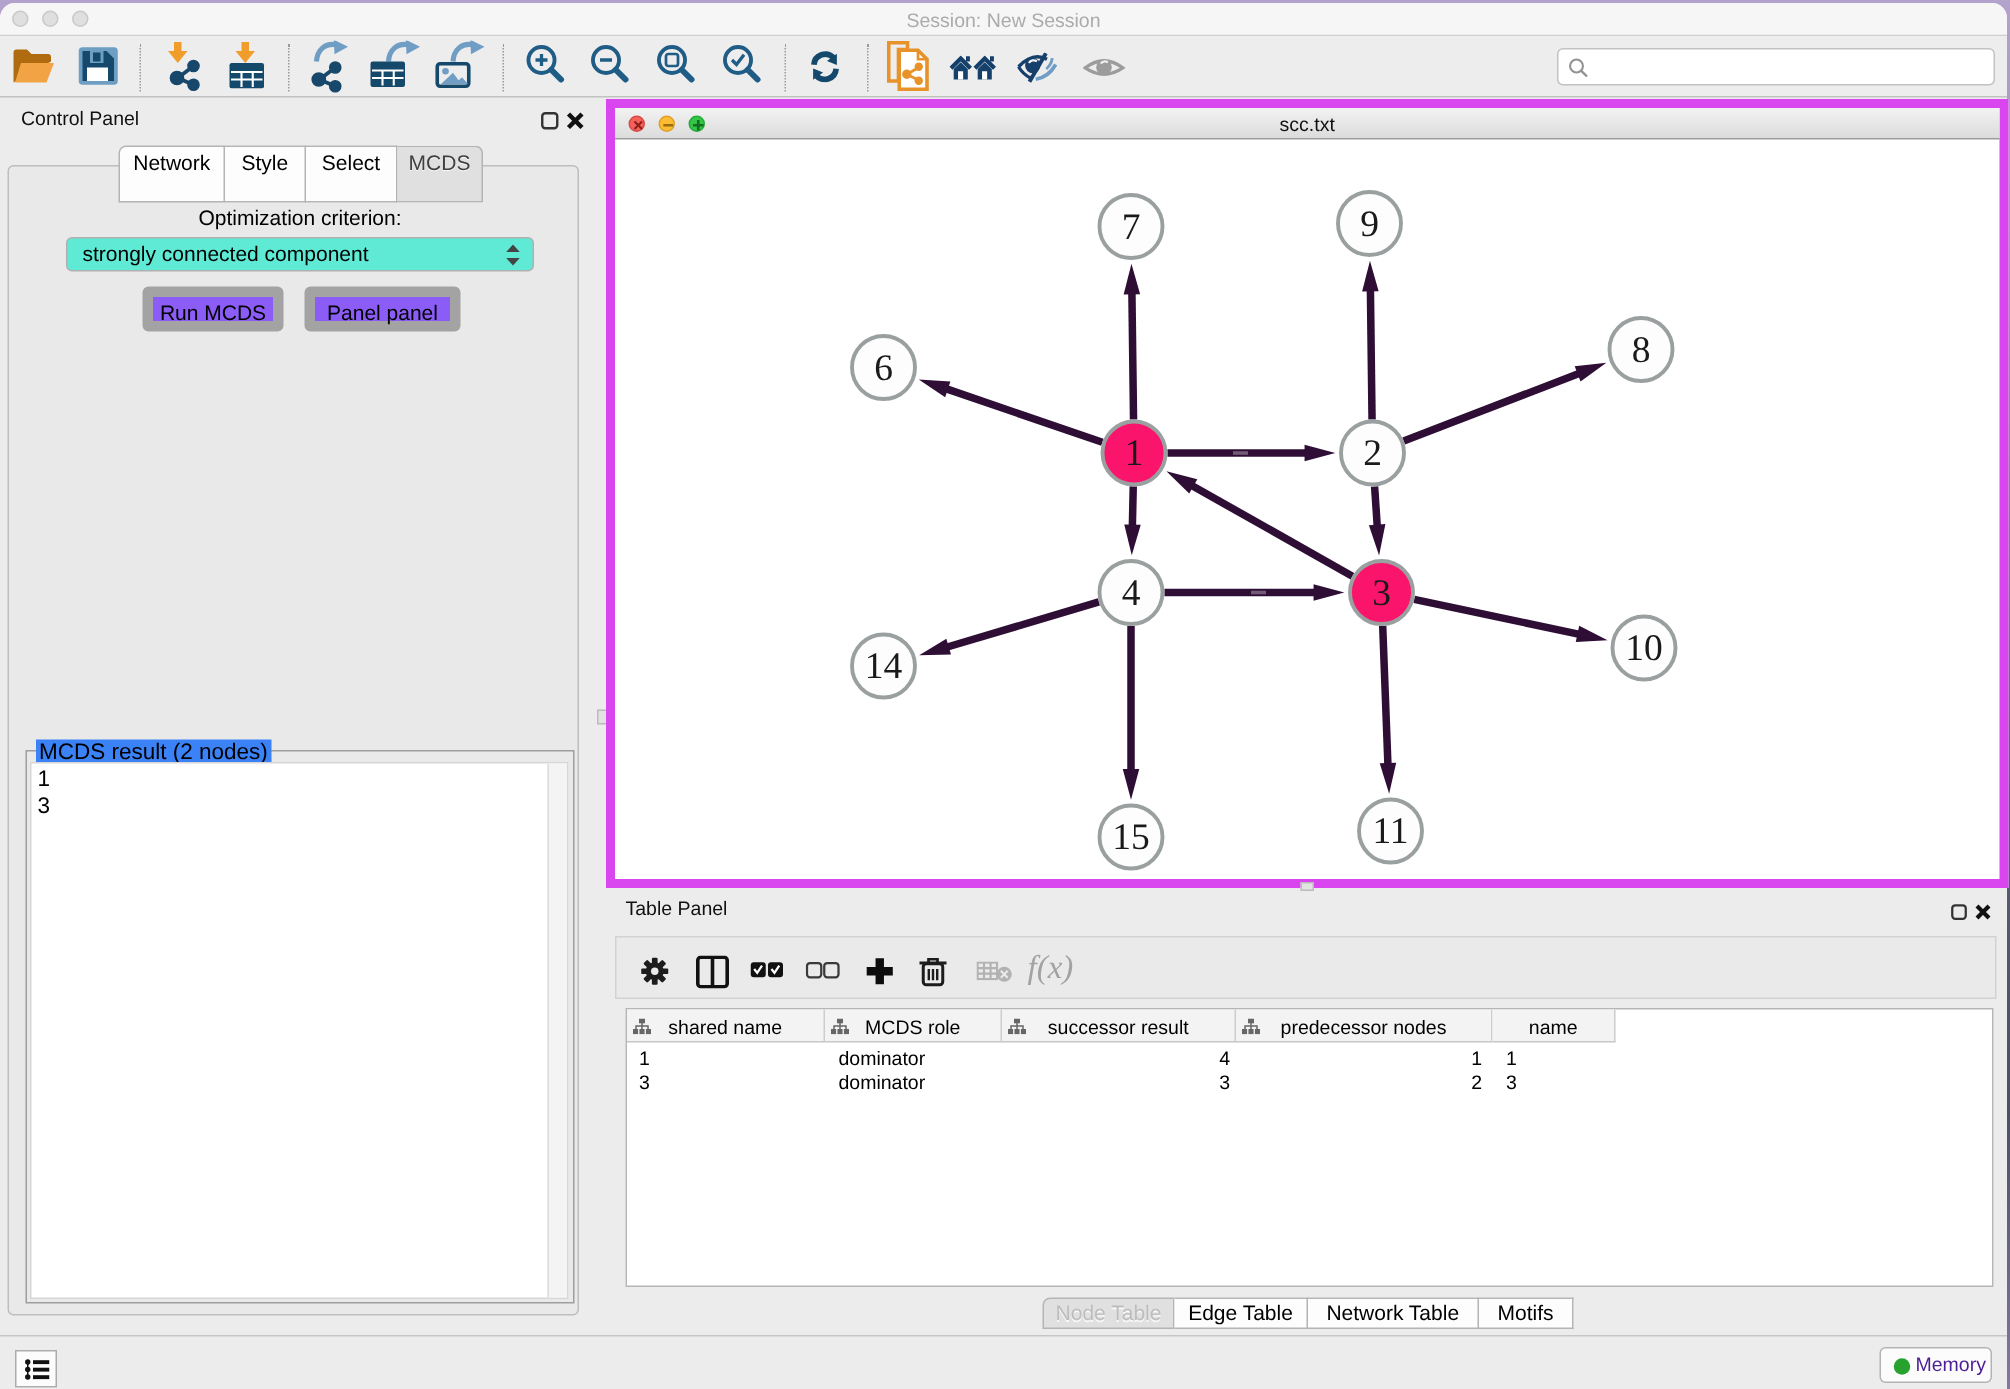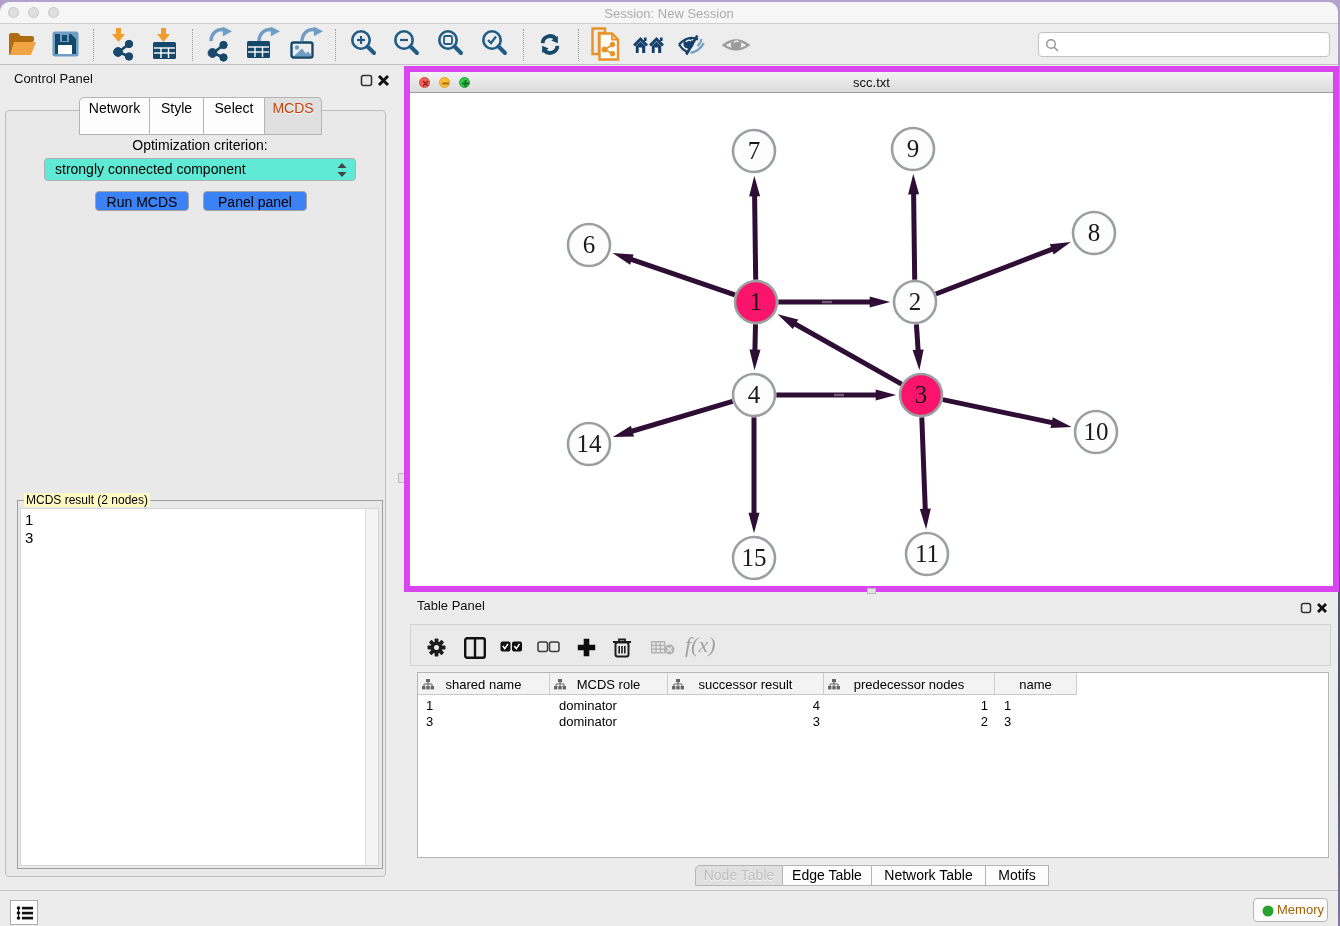--- a/index.html
+++ b/index.html
@@ -8,26 +8,26 @@
 .tl{position:absolute;top:5px;width:11px;height:11px;border-radius:50%;background:#dfdfdf;border:1px solid #c9c9c9}
 #wtitle{position:absolute;top:4px;left:0;width:100%;text-align:center;font-size:13px;color:#ababab}
 #toolbar{position:absolute;left:0;top:22px;width:1338px;height:41px;background:#ededed;border-bottom:1px solid #c2c2c2}
 .sep{position:absolute;top:5px;height:32px;width:0;border-left:1px dotted #999}
 #search{position:absolute;left:1038px;top:8px;width:292px;height:25px;background:#fff;border:1px solid #c2c2c2;border-radius:4px}
 
 #cphead{position:absolute;left:14px;top:69px;font-size:13px;color:#111}
 .winbtn{position:absolute;font-size:12px;color:#222}
 #cpbox{position:absolute;left:5px;top:108px;width:381px;height:767px;background:#e9e9e9;border:1px solid #bdbdbd;border-radius:4px}
 .tab{position:absolute;top:95px;height:38px;background:#fdfdfd;border:1px solid #b4b4b4;font-size:14px;color:#000;text-align:center;line-height:20px;z-index:3}
-#tabM{background:#e0e0e0;color:#c2410c;text-shadow:0 1px 0 #fafafa;border-radius:0 5px 0 0}
+#tabM{background:#e0e0e0;color:#404040;text-shadow:0 1px 0 #fafafa;border-radius:0 5px 0 0}
 #optlabel{position:absolute;left:4px;top:135px;width:392px;text-align:center;font-size:14px;color:#000}
 #combo{position:absolute;left:44px;top:156px;width:312px;height:23px;background:#5eead4;border:1px solid #b0b0b0;border-radius:4px;font-size:14px;line-height:21px;padding-left:10px;color:#000}
-.btn{position:absolute;top:189px;height:20px;background:#3b82f6;border:1px solid #a3a3a3;border-radius:4px;font-size:14px;text-align:center;line-height:21px;color:#000}
+.btn{position:absolute;top:189px;height:30px;background:#8b5cf6;border:7px solid #a3a3a3;border-radius:4px;font-size:14px;text-align:center;line-height:21px;color:#000}
 #fs{position:absolute;left:17px;top:498px;width:366px;height:369px;border:1px solid #9e9e9e}
-#fsleg{position:absolute;left:6px;top:-8px;background:#fef9c3;font-size:12px;color:#000;padding:0 2px}
+#fsleg{position:absolute;left:6px;top:-8px;background:#3b82f6;font-size:15px;color:#000;padding:0 2px}
 #fsarea{position:absolute;left:2px;top:7px;width:359px;height:358px;background:#fff;border:1px solid #d6d6d6}
 #fstext{position:absolute;left:4px;top:2px;font-size:15px;line-height:18px;color:#000}
 #fsscroll{position:absolute;right:0;top:0;width:13px;height:356px;background:#f4f4f4;border-left:1px solid #dcdcdc}
 
 #nw{position:absolute;left:404px;top:64px;width:935px;height:526px;background:#fff;border:6px solid #d946ef}
 #nwtitle{position:absolute;left:0;top:0;width:100%;height:21px;background:linear-gradient(180deg,#f2f2f2,#dcdcdc);border-bottom:1px solid #9c9c9c}
 .tl2{position:absolute;top:5px;width:11px;height:11px;border-radius:50%}
 #nwname{position:absolute;top:3px;left:0;width:100%;text-align:center;font-size:13px;color:#111}
 
 .gripv{position:absolute;left:398px;top:471px;width:7px;height:10px;background:#e2e2e2;border:1px solid #bbb}
@@ -37,21 +37,21 @@
 #tptools{position:absolute;left:410px;top:622px;width:921px;height:42px;background:#eaeaea;border:1px solid #d2d2d2}
 #tbl{position:absolute;left:417px;top:670px;width:912px;height:186px;background:#fff;border:1px solid #b5b5b5}
 .th{position:absolute;top:0;height:22px;background:#f3f3f3;border-right:1px solid #cdcdcd;border-bottom:1px solid #c9c9c9;font-size:13px;color:#000}
 .thlab{position:absolute;top:4px;width:100%;text-align:center}
 .cell{position:absolute;font-size:13px;color:#000}
 .btab{position:absolute;top:863px;height:21px;background:#fdfdfd;border:1px solid #b4b4b4;font-size:14px;color:#000;text-align:center;line-height:19px}
 #btabN{background:#e0e0e0;color:#bdbdbd;text-shadow:0 1px 0 #f8f8f8;border-radius:5px 0 0 0}
 
 #status{position:absolute;left:0;top:888px;width:1338px;height:36px;background:#ececec;border-top:1px solid #c6c6c6}
 #listbtn{position:absolute;left:10px;top:9px;width:28px;height:25px;background:#fcfcfc;border:1px solid #adadad}
-#membtn{position:absolute;left:1253px;top:7px;width:75px;height:24px;background:#fcfcfc;border:1px solid #b4b4b4;border-radius:4px;font-size:13px;color:#a16207;text-align:center;line-height:22px}
+#membtn{position:absolute;left:1253px;top:7px;width:75px;height:24px;background:#fcfcfc;border:1px solid #b4b4b4;border-radius:4px;font-size:13px;color:#4c1d95;text-align:center;line-height:22px}
 svg{position:absolute}
 </style></head><body>
 <div id="win">
 <div id="titlebar">
  <div class="tl" style="left:8px"></div>
       <div class="tl" style="left:28px"></div>
       <div class="tl" style="left:48px"></div>
  <div id="wtitle">Session: New Session</div>
 </div>
 <div id="toolbar">

